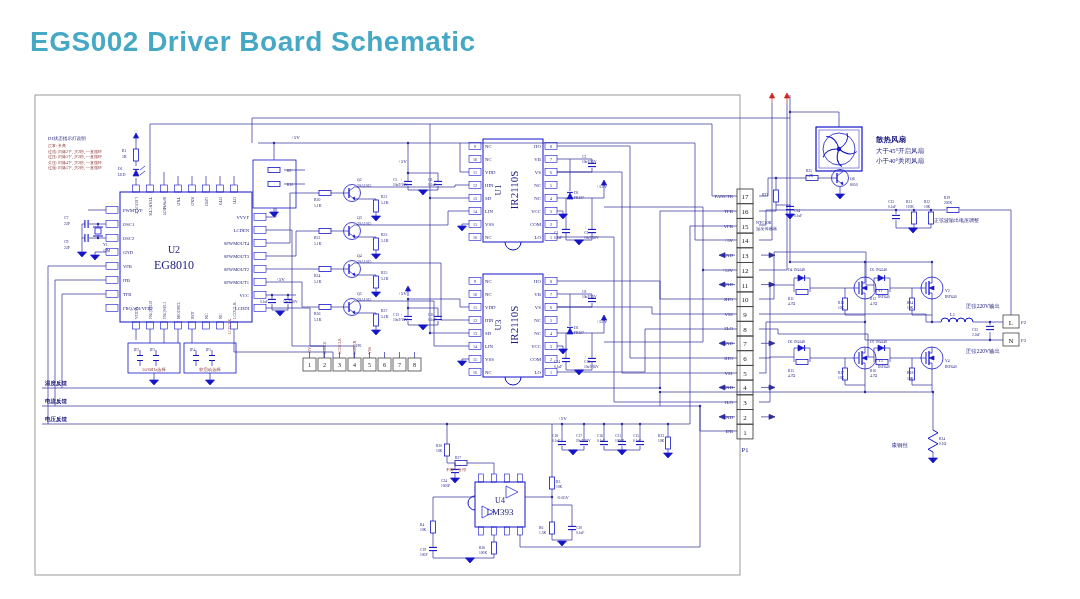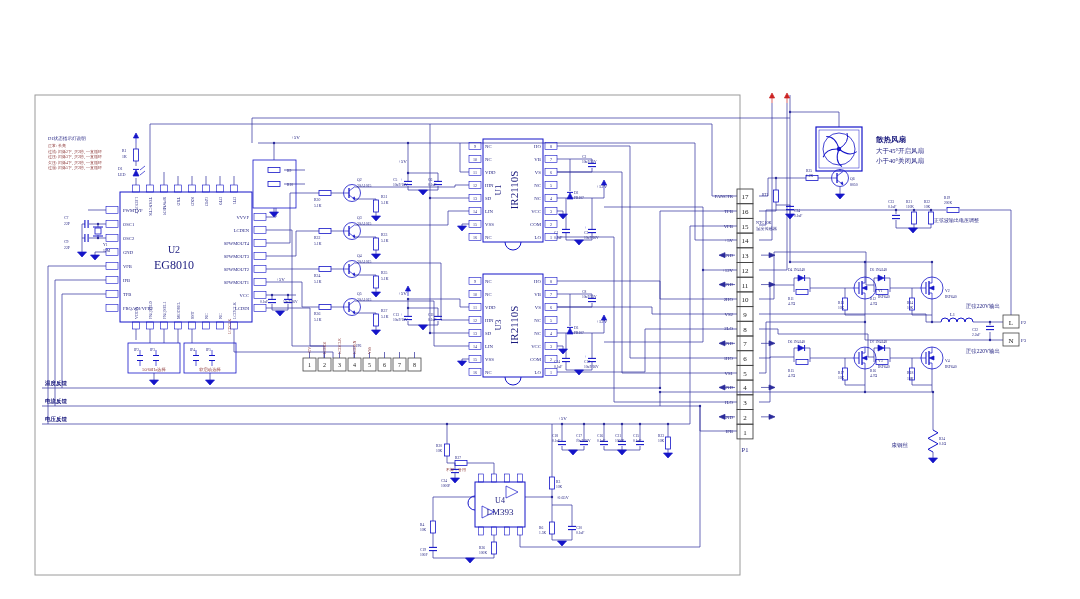--- a/index.html
+++ b/index.html
@@ -5,20 +5,21 @@
   html,body{margin:0;padding:0;background:#ffffff;width:1080px;height:599px;overflow:hidden}
   #page{position:relative;width:1080px;height:599px;font-family:"Liberation Sans",sans-serif}
   h1#title{position:absolute;left:30px;top:26px;margin:0;font-size:28px;letter-spacing:.5px;color:#45a9c5;font-weight:bold}
   svg{position:absolute;left:0;top:0}
   svg text{font-family:"Liberation Serif","DejaVu Sans",serif}
 </style>
 </head>
 <body>
 
 <div id="page">
+  <h1 id="title">EGS002 Driver Board Schematic</h1>
 
   <svg id="sch" width="1080" height="599" viewBox="0 0 1080 599">
 
     <rect x="35" y="95" width="705" height="480" fill="none" stroke="#9a9a9a" stroke-width="1"></rect>
 
     <g stroke="#2b2b9b" stroke-width="0.7" fill="none">
 
       <path d="M258,143 H695 M252,118 V143 M252,118 H790 M150,124 H712 M274,143 V160 M136,143 V149 M772,103 V240 H759 M787,103 V270 H759 M790,95 V262 M839,127 V112 H790"></path>
 
       <path d="M136,185 V178 M136,166 V161 M150,185 V124 M164,185 V172 M178,185 V176 M192,185 V176 M206,185 V176 M220,185 V176 M234,185 V176 M106,210 H88 M106,224 H89 M85,224 H82 M106,238 H89 M85,238 H82 M82,224 V252 M98,224 V227 M98,235 V238 M106,252 H95 V255 M106,266 H48 M48,266 V424 M106,280 H55 M55,280 V406 M106,294 H62 M62,294 V388 M42,388 H660 M42,406 H700 M42,424 H690 M136,329 V340 M150,329 V343 M164,329 V343 M178,329 V343 M192,329 V343 M234,329 V352 M234,352 H333 M333,352 V358 M154,373 V380 M210,373 V380"></path>

